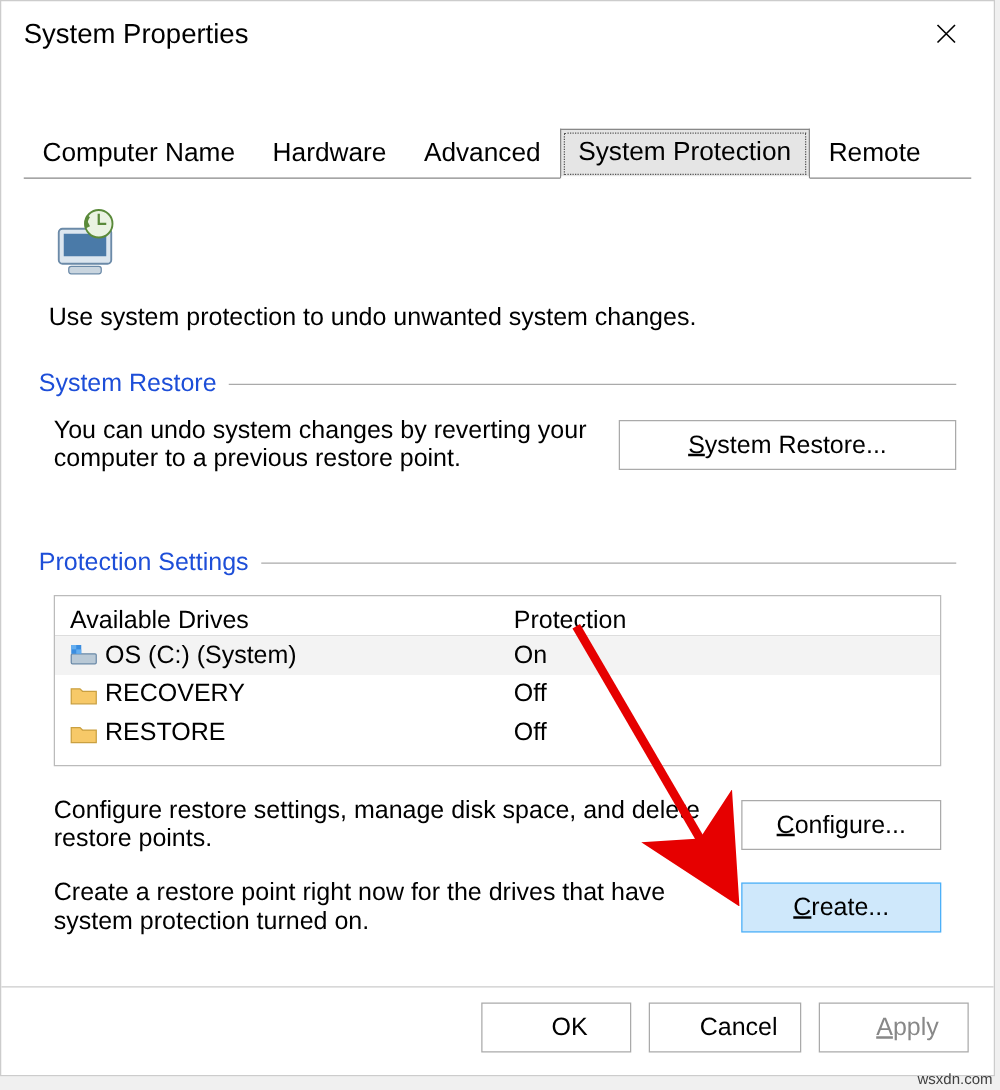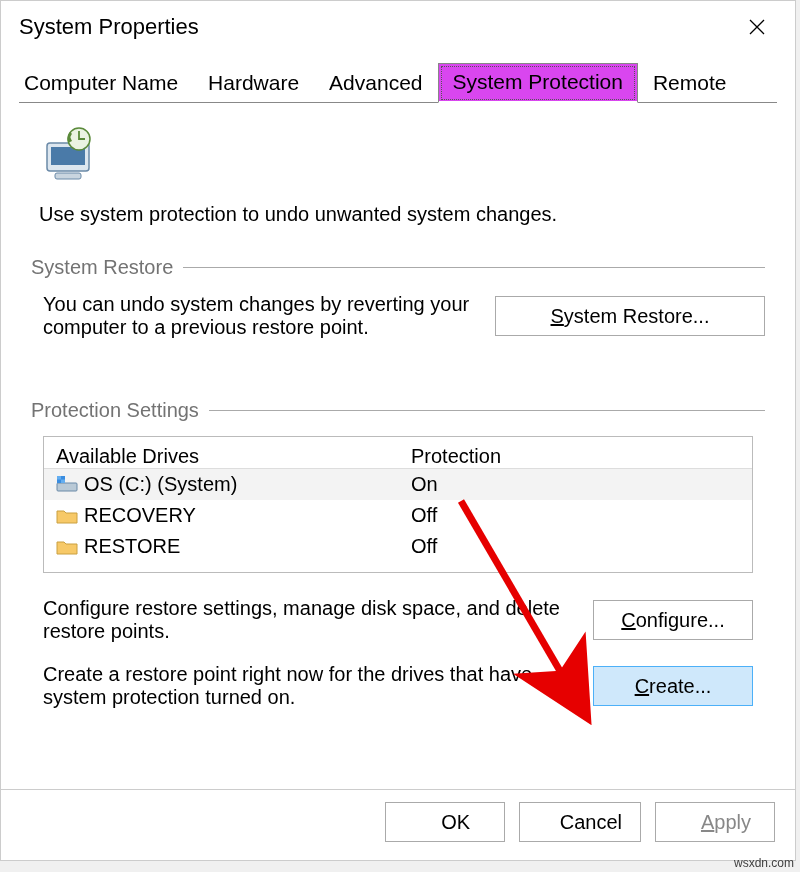--- a/index.html
+++ b/index.html
@@ -38,41 +38,42 @@
     .titlebar .close {
       width: 40px; height: 40px;
       display: flex; align-items: center; justify-content: center;
       font-size: 22px;
       color: #000;
       cursor: default;
     }
     .tabs {
       display: flex;
       align-items: flex-end;
-      padding: 0 8px;
+      padding: 0 18px;
       position: relative;
       margin-top: 10px;
     }
     .tab {
       padding: 6px 14px 8px;
       font-size: 21px;
       color: #000;
       border: 1px solid transparent;
       border-bottom: none;
       position: relative;
       z-index: 1;
       cursor: default;
     }
     .tab.active {
       border-color: #888;
       border-bottom: 1px solid #fff;
-      background: #d946ef;
+      background: #e5e5e5;
       outline: 1px dotted #555;
       outline-offset: -4px;
       z-index: 3;
+      margin-top: 40px;
     }
     .tab-underline {
       position: absolute;
       left: 18px;
       right: 18px;
       bottom: 0;
       height: 1px;
       background: #888;
       z-index: 2;
     }
@@ -102,21 +103,21 @@
       flex-shrink: 0;
       margin-top: 4px;
     }
     .intro .text {
       font-size: 20px;
       padding-top: 4px;
       color: #000;
     }
     .section-header {
       font-size: 20px;
-      color: #737373;
+      color: #1d4ed8;
       display: flex;
       align-items: center;
       gap: 10px;
       margin-bottom: 14px;
     }
     .section-header .line {
       flex: 1;
       height: 1px;
       background: #aaa;
     }

